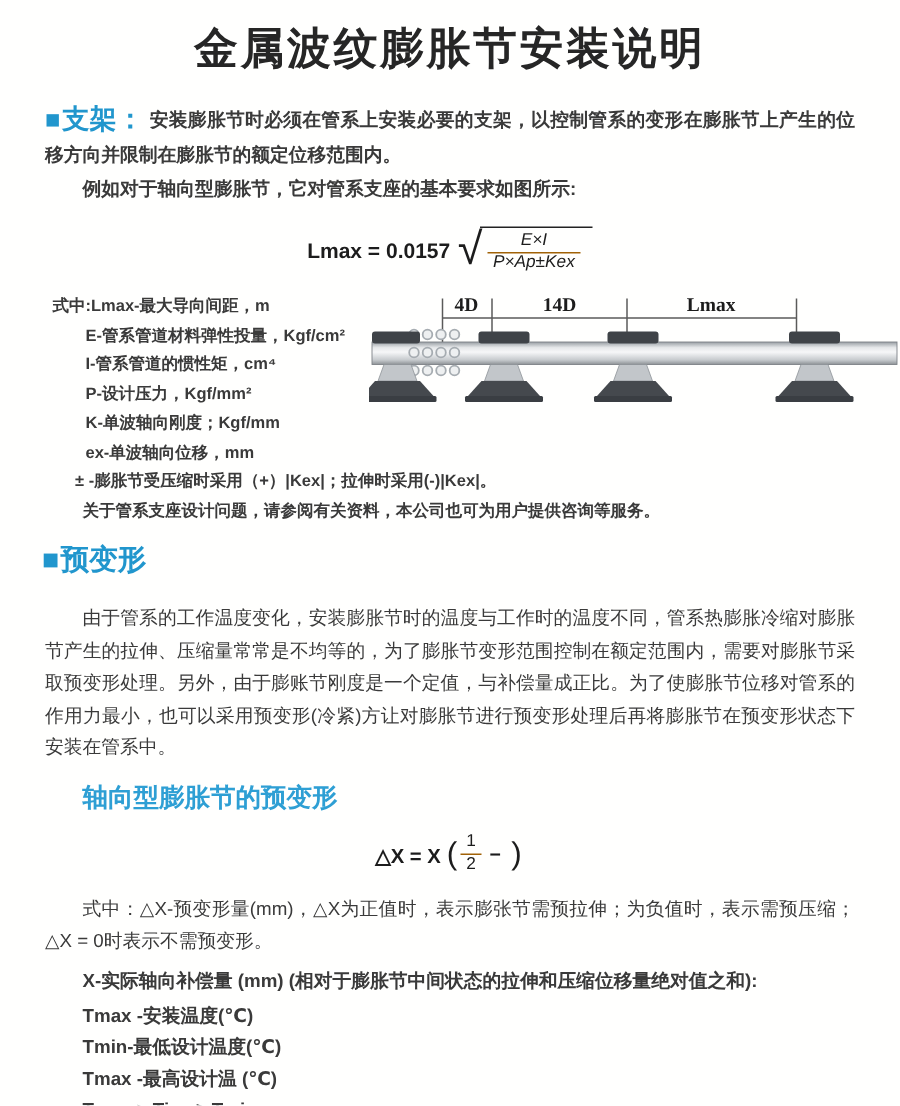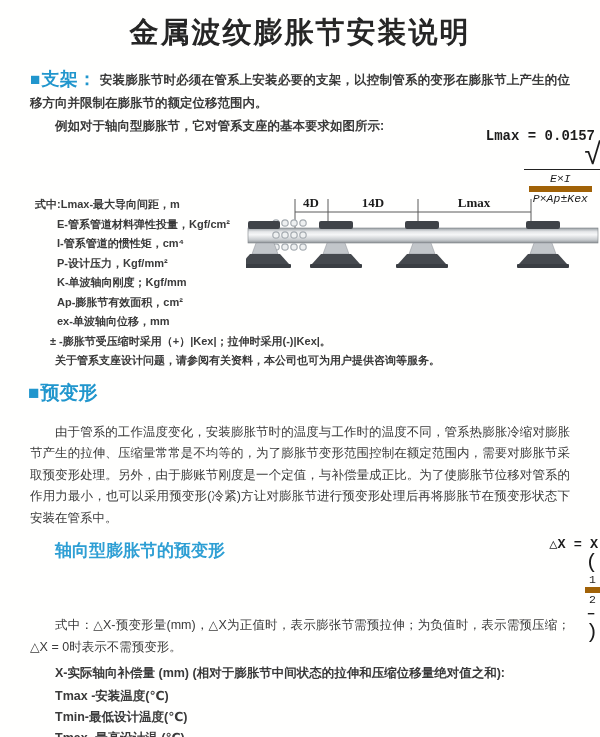--- a/index.html
+++ b/index.html
@@ -11,26 +11,26 @@
     margin:13px 0 0;text-align:center;font-size:29px;font-weight:700;
     color:#262626;letter-spacing:2px;
   }
   .p-intro{margin:15px 30px 0;font-size:12.5px;line-height:23px;font-weight:600;
     color:#3a3a3a;text-align:justify;}
   .inline-head{color:#2196cd;font-size:18px;font-weight:700;vertical-align:-1px;}
   .inline-head .sq{font-size:17px;margin-right:1px;}
   .example-line{text-indent:2em;}
 
   
-  .formula{display:flex;justify-content:center;align-items:flex-end;
-    font-family:Liberation Mono, monospace;color:#1c1c1c;flex-direction:column;}
+  .formula{display:flex;justify-content:center;align-items:center;
+    font-family:Liberation Sans, sans-serif;color:#1c1c1c;}
   .f-lhs{font-weight:700;font-size:14px;margin-right:5px;}
   .frac{display:inline-flex;flex-direction:column;text-align:center;
     line-height:1.2;font-size:11.5px;vertical-align:middle;}
-  .frac .num{border-bottom:6px solid #a16207;padding:0 4px;}
+  .frac .num{border-bottom:1px solid #a16207;padding:0 4px;}
   .frac .den{padding:0 4px;}
   .radical{font-size:30px;font-weight:400;line-height:0.85;margin-right:-2px;}
   .rad-body{border-top:1.6px solid #222;padding:2px 8px 0 5px;}
   .rad-body .frac{font-style:italic;}
   .f1{margin-top:10px;height:38px;}
   .f2{margin-top:9px;height:36px;font-size:13px;}
   .f2 .f-lhs{font-size:13.5px;margin-right:2px;}
   .paren{font-size:21px;font-weight:400;line-height:1;margin:0 2px;}
   .f2 .minus{margin:0 5px;font-weight:700;}
   .f2 .tfrac{font-style:italic;font-size:11.5px;}
@@ -76,21 +76,20 @@
       </span>
     </span>
   </div>
 
   <div class="defs">
     <div>式中:Lmax-最大导向间距，m</div>
     <div class="ind">E-管系管道材料弹性投量，Kgf/cm²</div>
     <div class="ind">I-管系管道的惯性矩，cm⁴</div>
     <div class="ind">P-设计压力，Kgf/mm²</div>
     <div class="ind">K-单波轴向刚度；Kgf/mm</div>
-    <div class="ind">Ap-膨胀节有效面积，cm²</div>
     <div class="ind">ex-单波轴向位移，mm</div>
     <div class="ind2">± -膨胀节受压缩时采用（+）|Kex|；拉伸时采用(-)|Kex|。</div>
     <div class="ind3">关于管系支座设计问题，请参阅有关资料，本公司也可为用户提供咨询等服务。</div>
   </div>
 
   <svg class="diagram" viewBox="0 0 354 102">
     <defs>
       <linearGradient id="pg" x1="0" y1="0" x2="0" y2="1">
         <stop offset="0" stop-color="#989ea3"></stop>
         <stop offset="0.25" stop-color="#e6e8ea"></stop>

